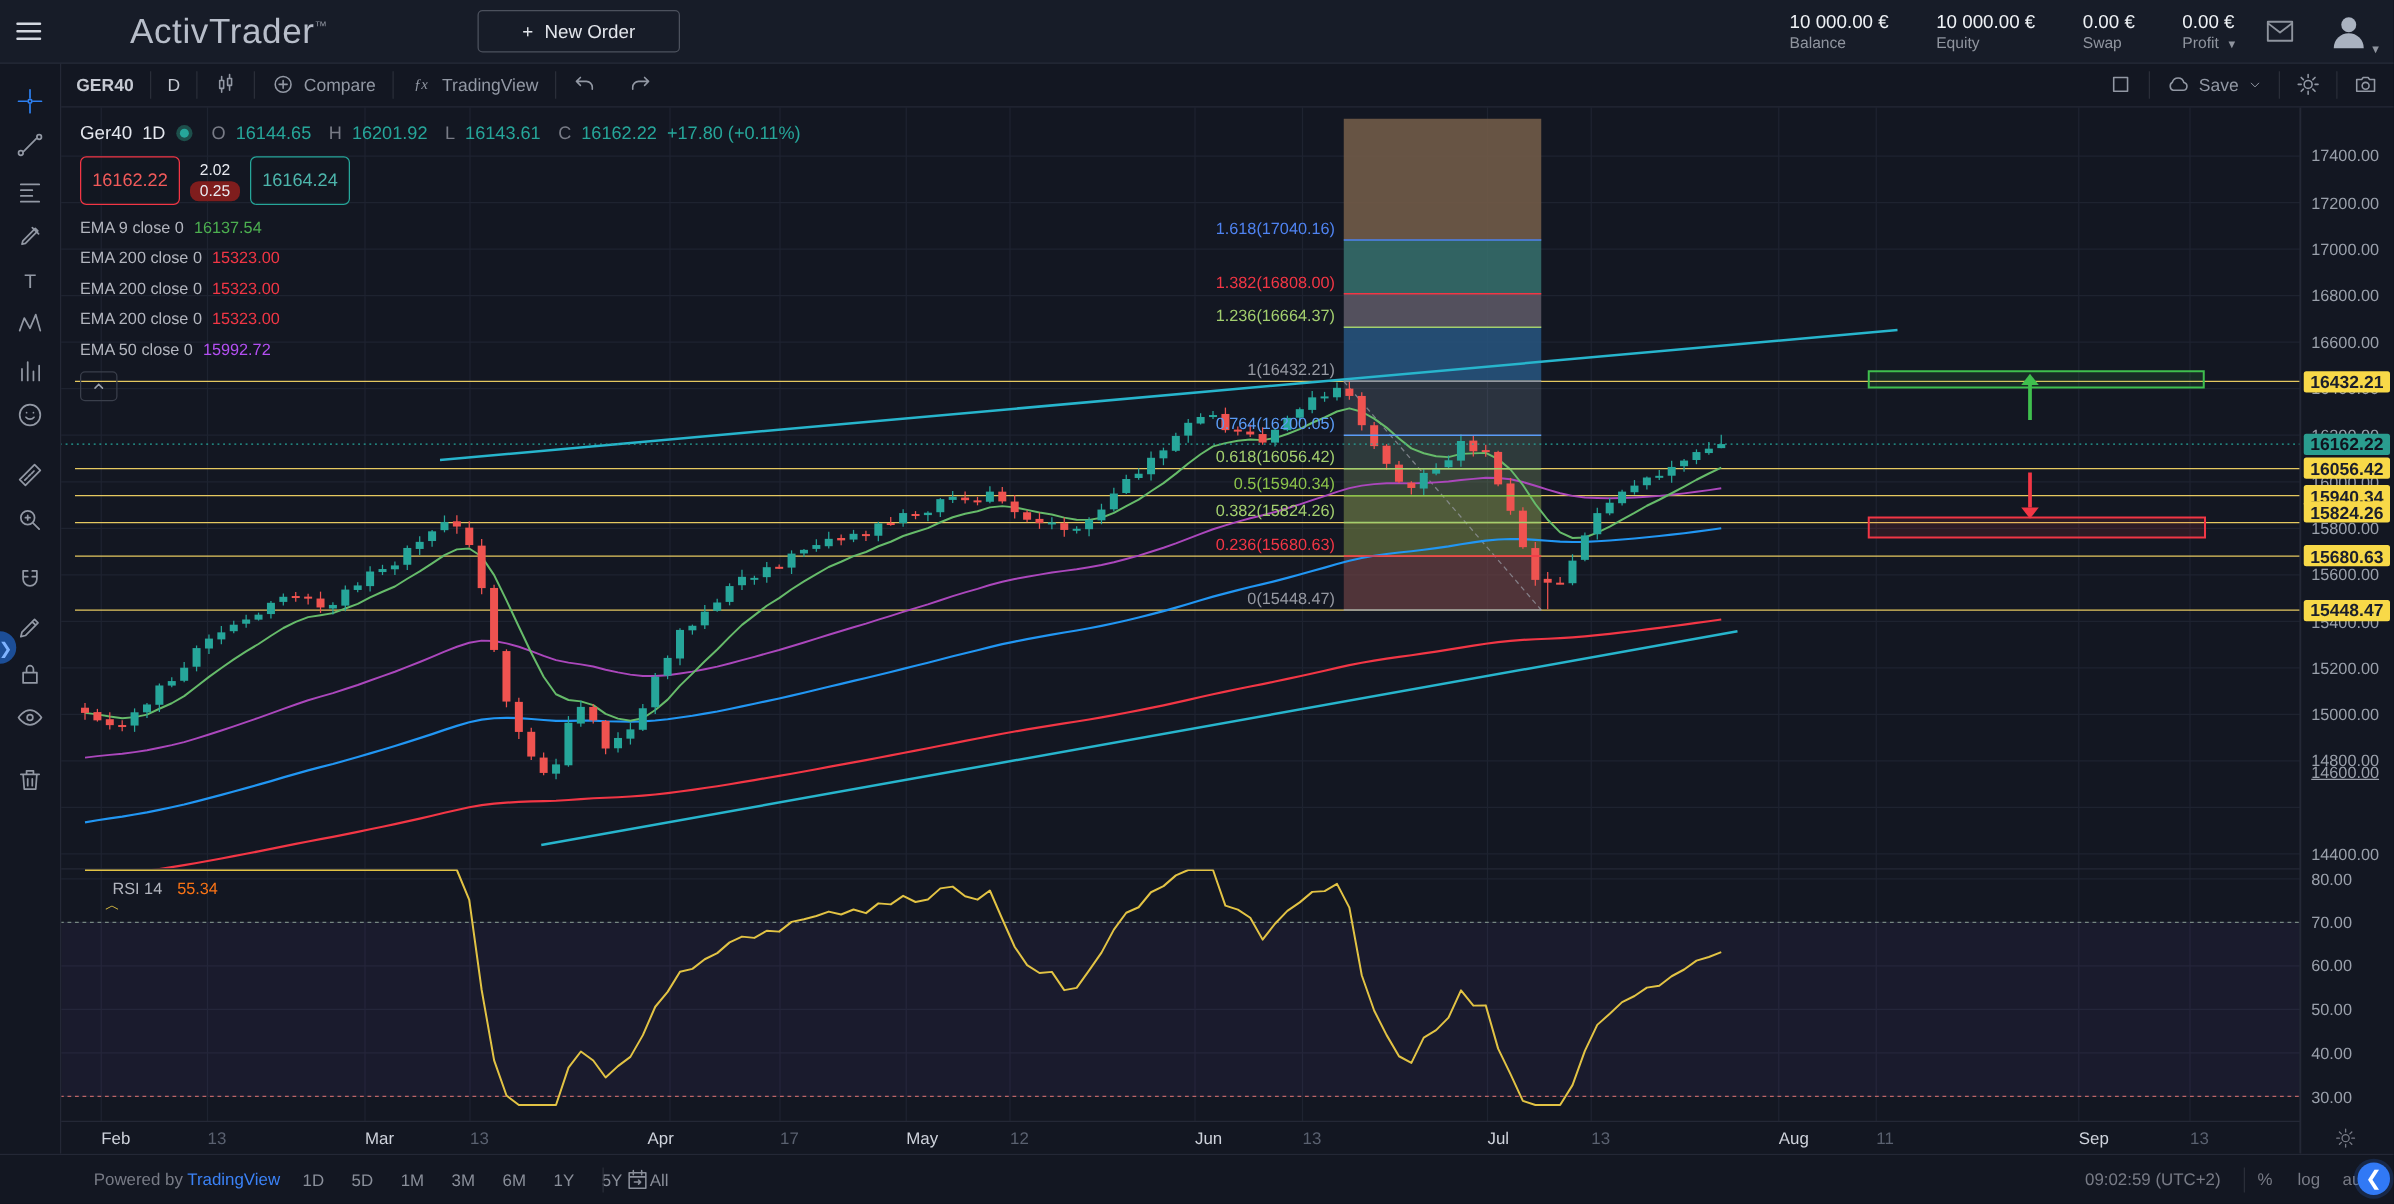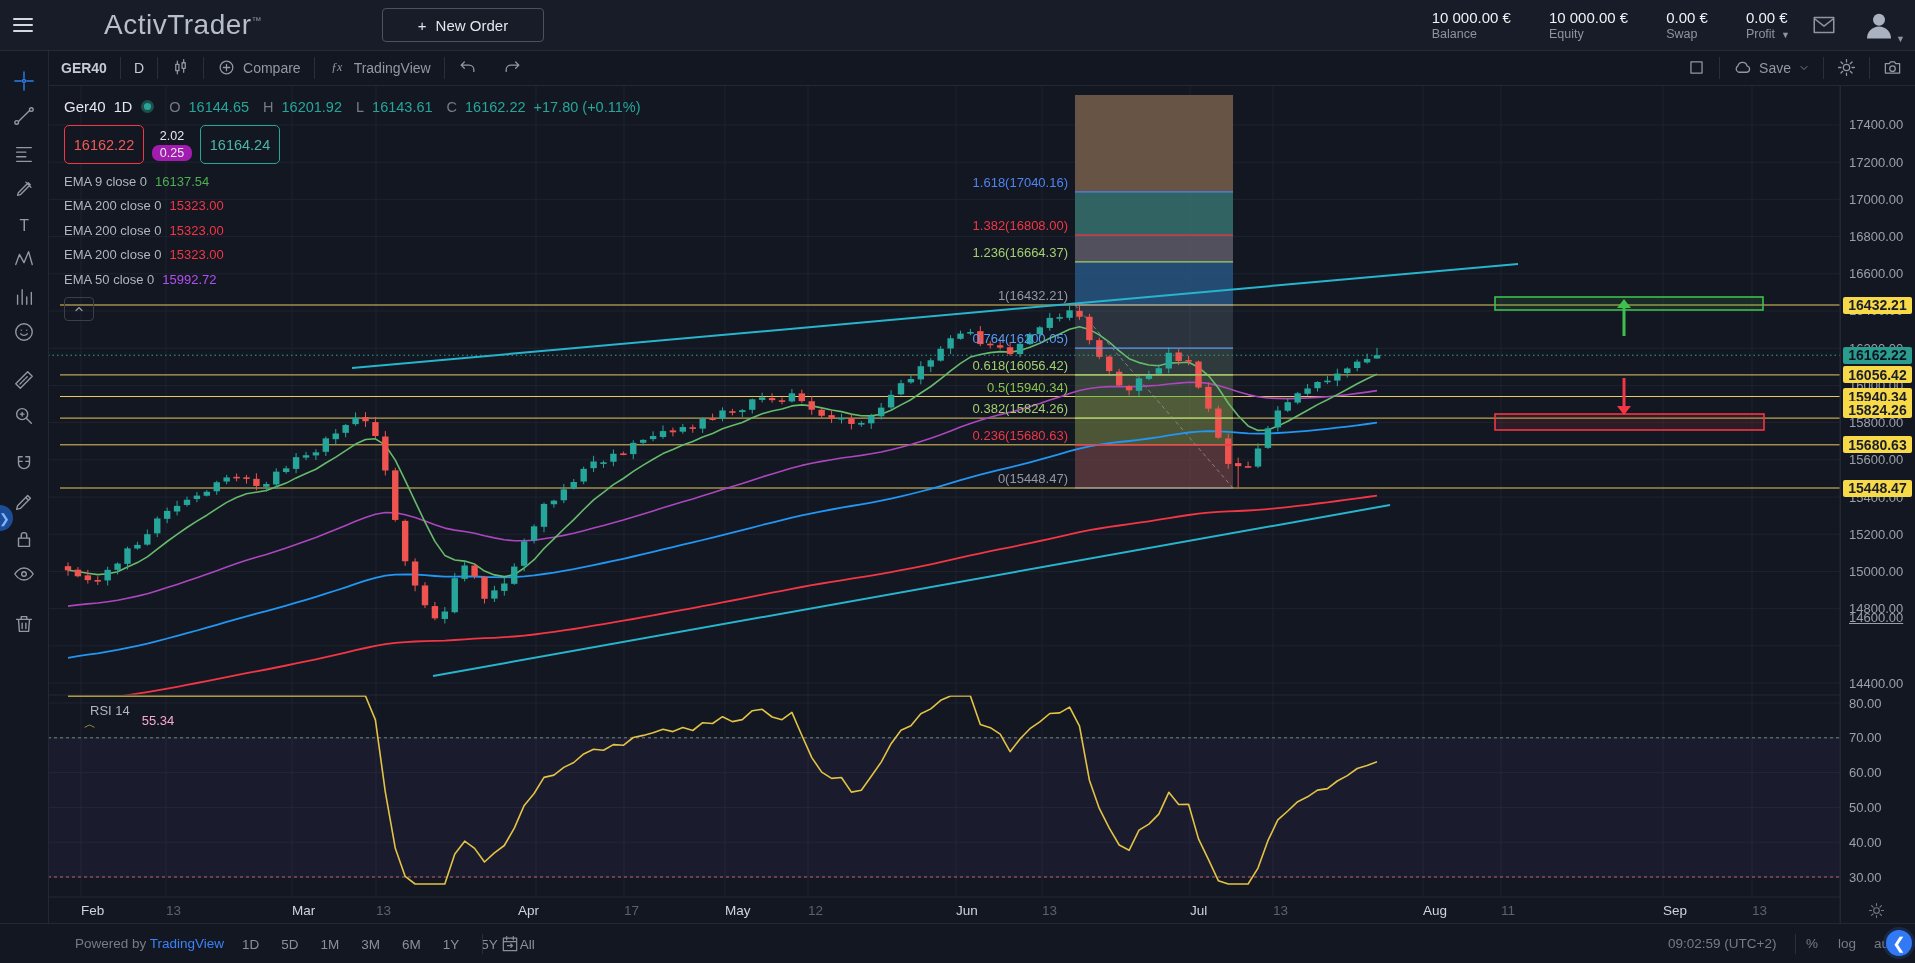--- a/index.html
+++ b/index.html
@@ -43,42 +43,42 @@
   #legend-int{color:#e4e7ee;}
   .ohlc-l{color:#787b86;margin-left:6px;}
   .ohlc-v{color:#26a69a;}
   #quote-row{display:flex;align-items:center;margin-top:10px;gap:8px;}
   .qbox{width:78px;height:37px;border-radius:5px;display:flex;align-items:center;justify-content:center;
         font-size:14.5px;background:rgba(19,23,34,.6);cursor:pointer;}
   #bid-box{border:1px solid #f23645;color:#f25a5a;}
   #ask-box{border:1px solid #26a69a;color:#4db6ac;}
   #spread-col{display:flex;flex-direction:column;align-items:center;width:40px;gap:2px;}
   #spread-top{font-size:12.5px;color:#e8eaf0;}
-  #spread-bottom{font-size:12.5px;color:#e8eaf0;background:#a21caf;border-radius:7px;padding:1px 8px;}
+  #spread-bottom{font-size:12.5px;color:#e8eaf0;background:#7f1d1d;border-radius:7px;padding:1px 8px;}
   .ema-row{font-size:13px;margin-top:9.5px;color:#b2b5be;}
   .ema-row .val{margin-left:8px;}
   #legend-collapse{margin-top:10px;width:28px;height:22px;border:1px solid #3a3f4b;border-radius:4px;
                    display:flex;align-items:center;justify-content:center;cursor:pointer;}
   
   #price-axis{position:absolute;left:1840px;top:85px;width:75px;height:838px;background:#131722;
               border-left:1px solid #242836;z-index:5;}
   .pa-label{position:absolute;left:8px;font-size:13px;color:#9aa0ab;z-index:1;white-space:nowrap;}
   .pa-badge{position:absolute;left:2px;width:69px;height:17px;border-radius:2px;z-index:3;
             font-size:14px;font-weight:bold;display:flex;align-items:center;justify-content:center;}
   .badge-yellow{background:#f8d948;color:#1b1f2b;}
   .badge-teal{background:#2a9d8f;color:#10141f;}
   
   .ta-label{position:absolute;top:903px;font-size:13.5px;z-index:6;}
   .ta-month{color:#cfd3dc;}
   .ta-day{color:#5a6170;}
   #ta-gear{position:absolute;left:1868px;top:902px;width:18px;height:18px;z-index:7;}
   
   #rsi-legend{position:absolute;left:66px;top:703px;z-index:12;font-size:13px;display:flex;gap:12px;}
   #rsi-name{color:#b2b5be;margin-left:24px;}
-  #rsi-val{color:#f9a8d4;margin-top:10px;}
+  #rsi-val{color:#f97316;}
   #rsi-caret{position:absolute;left:84px;top:716px;color:#e2c344;font-size:12px;z-index:12;}
   
   #footer{position:absolute;left:0;top:923px;width:1915px;height:40px;background:#131722;
           border-top:1px solid #242836;z-index:30;font-size:13.5px;}
   #powered{position:absolute;left:75px;top:12px;color:#787b86;}
   #powered a{color:#3b82f6;text-decoration:none;cursor:pointer;}
   #ranges{position:absolute;left:236px;top:0;height:40px;display:flex;align-items:center;gap:10px;}
   .range-btn{color:#8a8f9a;padding:3px 6px;border-radius:3px;cursor:pointer;}
   #footer .fsep{position:absolute;top:10px;width:1px;height:20px;background:#2a2e39;}
   #goto-date{position:absolute;left:500px;top:10px;width:20px;height:20px;cursor:pointer;}

